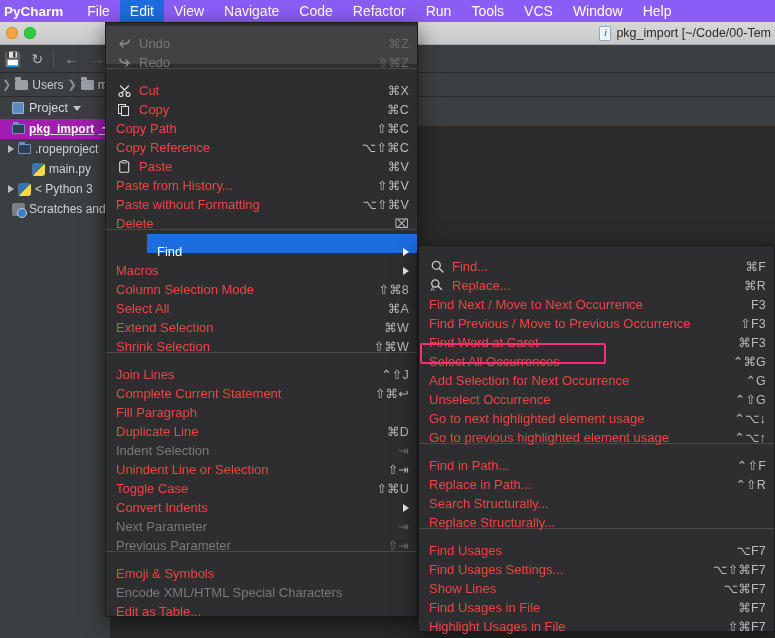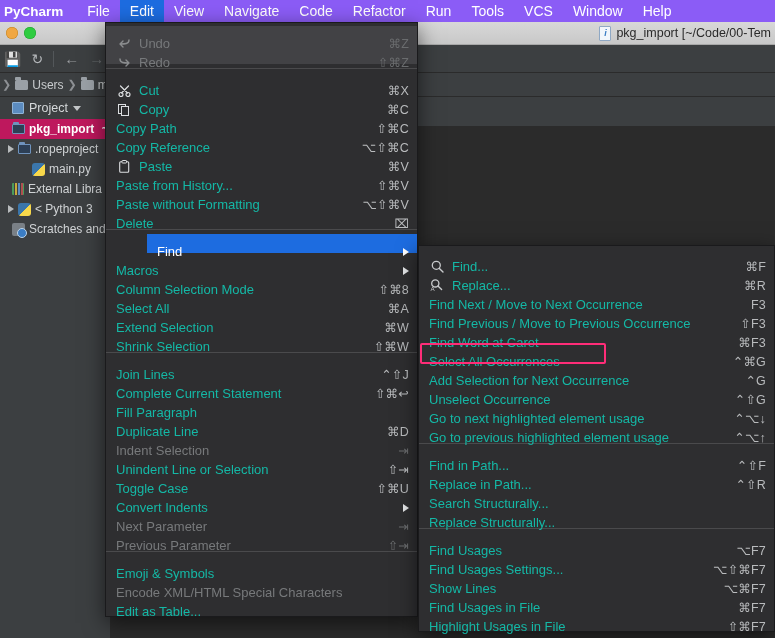--- a/index.html
+++ b/index.html
@@ -95,21 +95,21 @@
   .proj-header .sq {
     width: 12px; height: 12px; background: #5b8bbf;
     border: 1px solid #8fb4d8; border-radius: 1px;
   }
   .proj-header .lbl { font-size: 12.5px; color: #d5d8da; }
   .caret-d { width:0;height:0;border-left:4px solid transparent;border-right:4px solid transparent;border-top:5px solid #c3c6c8; }
   .tree-row {
     display: flex; align-items: center; gap: 4px;
     height: 20px; padding-left: 2px; white-space: nowrap; overflow: hidden;
   }
-  .tree-row.selected { background: #be185d; }
+  .tree-row.selected { background: #a21caf; text-decoration: underline; }
   .tree-row.indent1 { padding-left: 8px; }
   .tree-row.indent2 { padding-left: 22px; }
   .tri { width:0;height:0;border-top:4px solid transparent;border-bottom:4px solid transparent;border-left:6px solid #b8bbbd; flex:none;}
   .tri.hidden { visibility: hidden; }
   .ic-folder {
     width: 13px; height: 10px; background: #2d3f55; border:1px solid #6f93bd;
     border-radius: 1px; position: relative; flex:none;
   }
   .ic-folder:before {
     content:""; position:absolute; top:-3px; left:0; width:6px; height:3px;
@@ -175,21 +175,21 @@
     padding: 3px 0; z-index: 70;
   }
   #edit-menu { top: 22px; left: 105px; width: 313px; }
   #find-submenu { top: 245px; left: 418px; width: 357px; }
 
   .mi {
     position: relative; display: flex; align-items: center;
     height: 19px; padding: 16px 8px 0 10px; white-space: nowrap;
   }
   .mi .mlabel {
-    font-size: 13px; color: #14b8a6; flex: 1;
+    font-size: 13px; color: #ef4444; flex: 1;
     display: flex; align-items: center; gap: 7px;
   }
   .mi .mkey {
     font-size: 12.5px; color: #b9bbbd; margin-left: 18px;
     font-family: "Liberation Sans", sans-serif; letter-spacing: 0.2px;
   }
   .mi.disabled .mlabel { color: #77797b; }
   .mi.disabled .mkey { color: #6a6c6e; }
   .mi.highlight { background: #1d6ce0; margin-left: 41px; }
   .mi.highlight .mlabel, .mi.highlight .mkey { color: #ffffff; }
@@ -260,25 +260,20 @@
           <div class="tree-row indent1">
             <span class="tri"></span>
             <span class="ic-folder"></span>
             <span class="name">.ropeproject</span>
           </div>
           <div class="tree-row indent2">
             <span class="tri hidden"></span>
             <span class="ic-py"></span>
             <span class="name">main.py</span>
           </div>
-          <div class="tree-row">
-            <span class="tri hidden"></span>
-            <span class="ic-lib"></span>
-            <span class="name">External Libra</span>
-          </div>
           <div class="tree-row indent1">
             <span class="tri"></span>
             <span class="ic-py"></span>
             <span class="name">&lt; Python 3</span>
           </div>
           <div class="tree-row">
             <span class="tri hidden"></span>
             <span class="ic-scratch"></span>
             <span class="name">Scratches and</span>
           </div>

